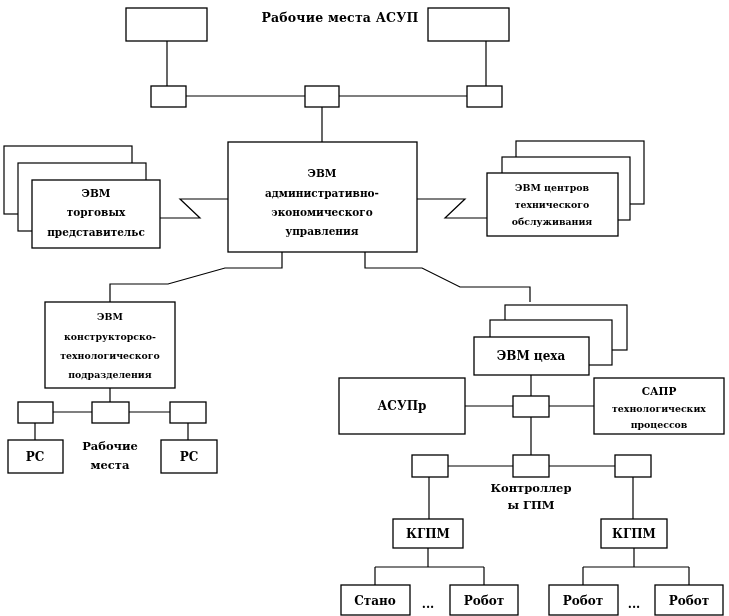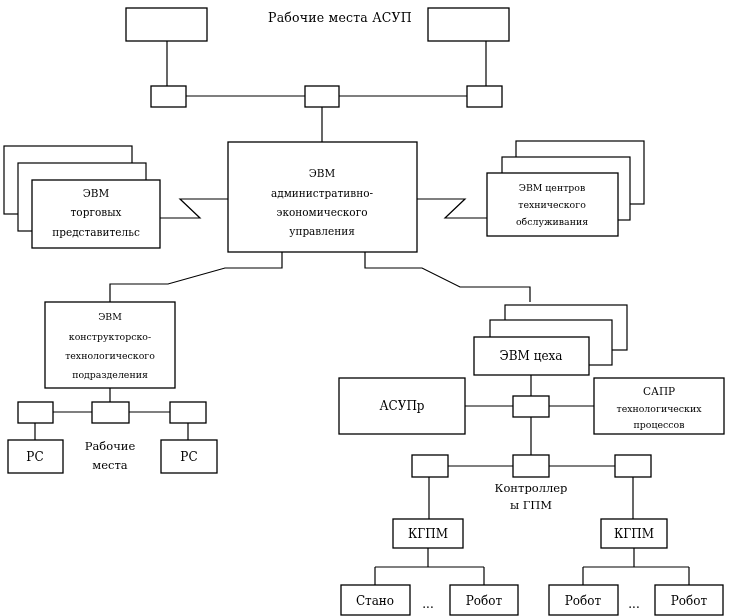--- a/index.html
+++ b/index.html
@@ -10,20 +10,21 @@
   body {
     width: 729px;
     height: 616px;
     font-family: "DejaVu Serif", "Liberation Serif", serif;
     overflow: hidden;
   }
   #diagram-root {
     position: relative;
     width: 729px;
     height: 544px;
+    font-weight: bold;
   }
   svg#diagram {
     display: block;
     width: 729px;
     height: 616px;
   }
   .node-box {
     fill: #ffffff;
     stroke: #000000;
     stroke-width: 1.3;

